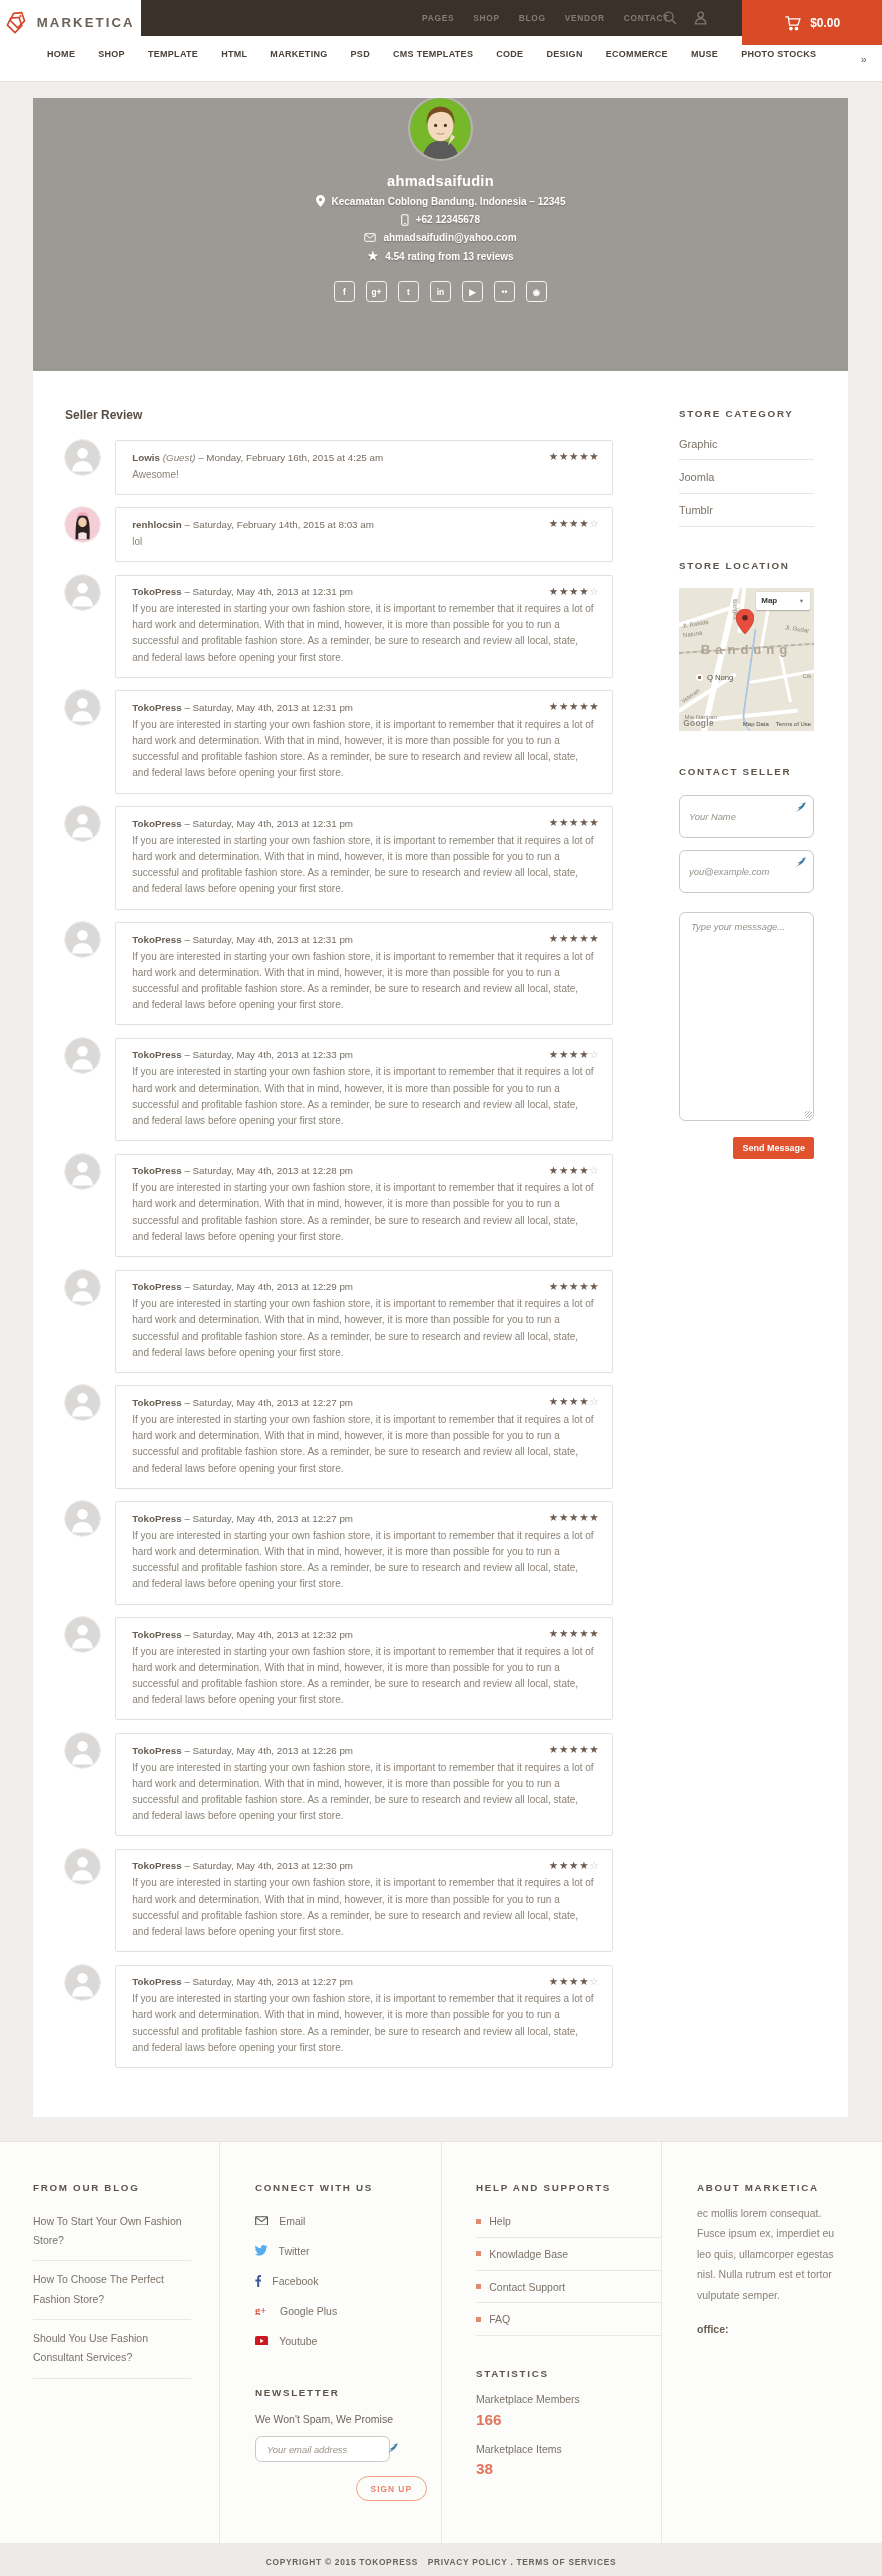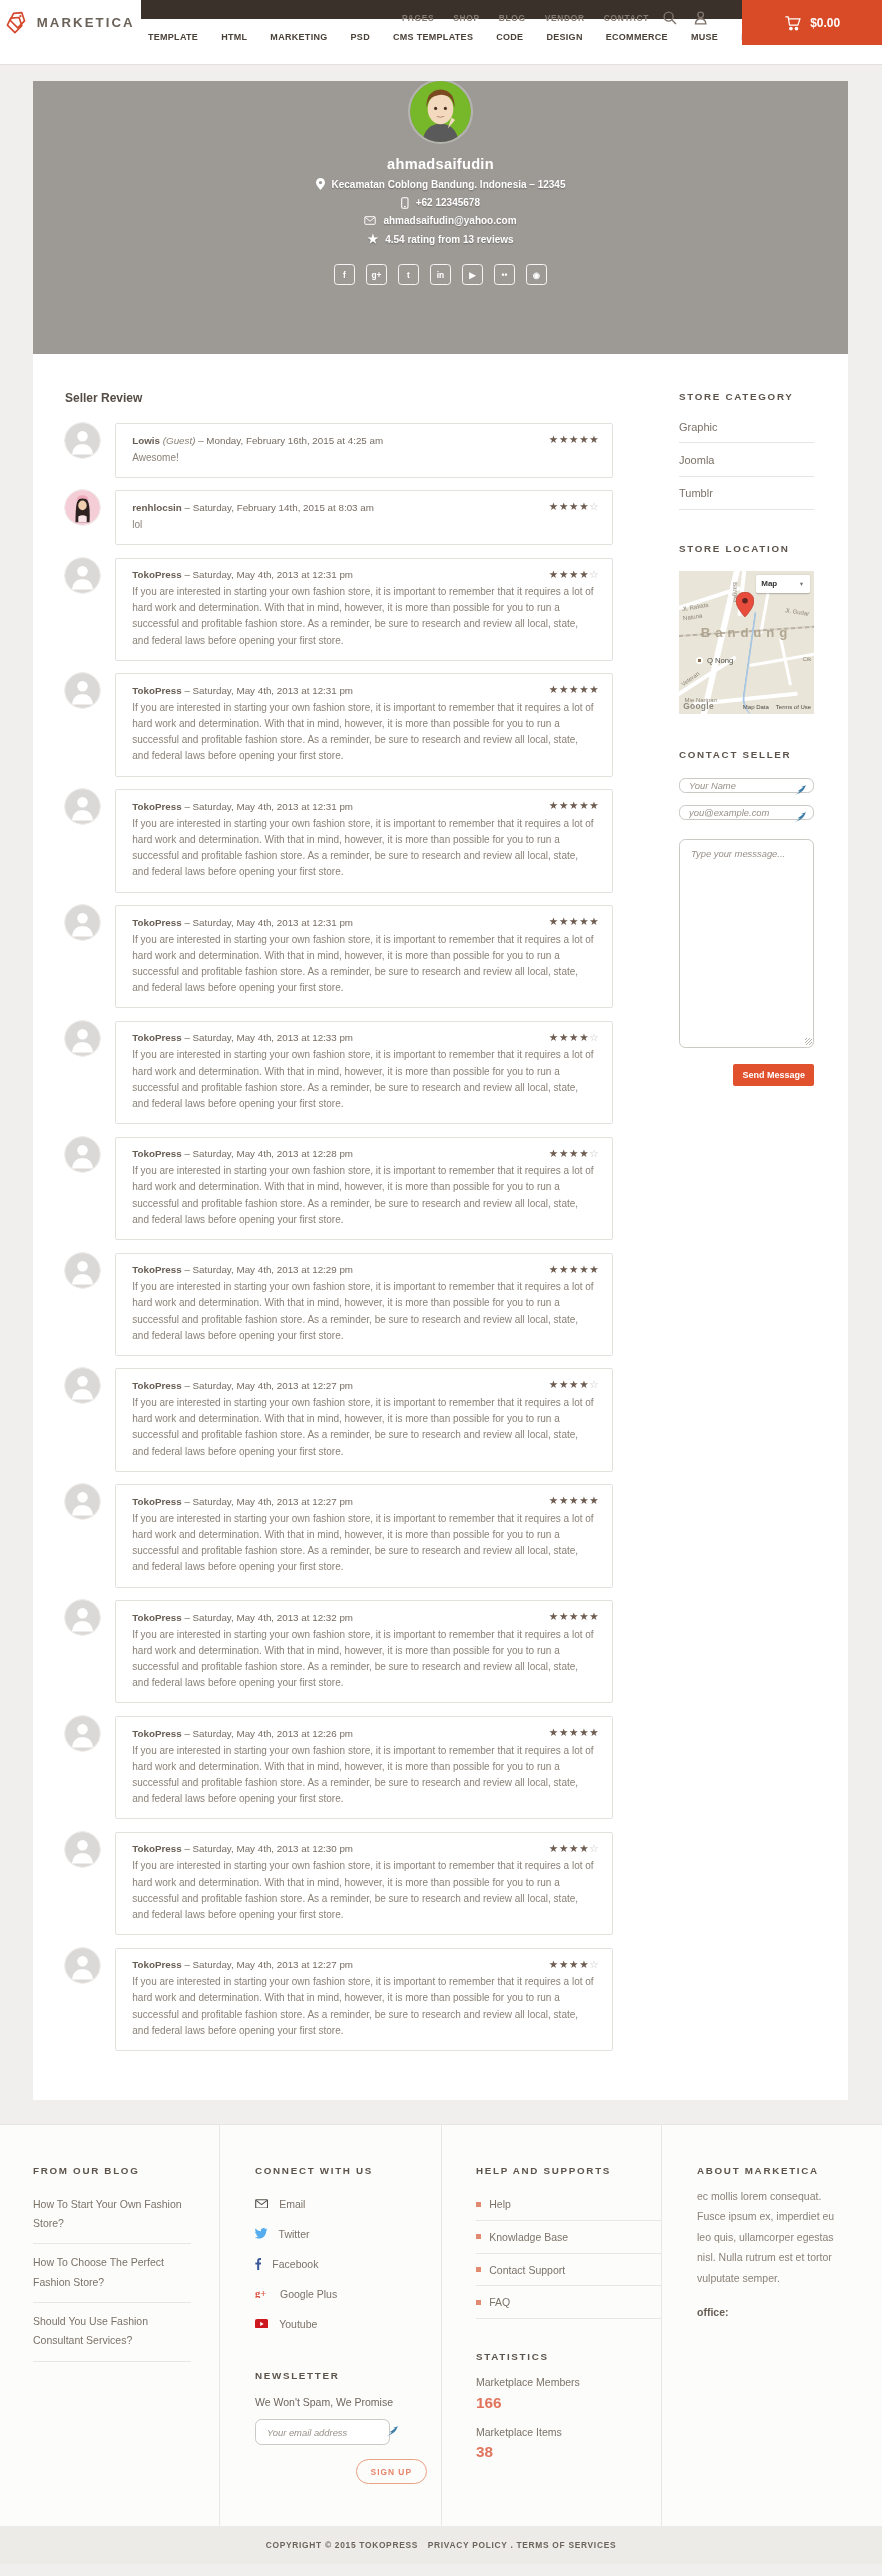--- a/index.html
+++ b/index.html
@@ -1,24 +1,24 @@
 <!DOCTYPE html>
 <html style="font-size:11px"><head>
 <meta charset="utf-8">
 <style>
   html,body{margin:0;padding:0;background:#f0efed;}
   body{width:882px;font-family:"Liberation Sans",sans-serif;color:#7b7268;-webkit-font-smoothing:antialiased;}
   a{text-decoration:none;color:inherit;}
   .wrap{width:815px;margin-left:33px;}
 
   
-  .topbar{position:relative;height:19px;background:#3a312b;z-index:5;}
+  .topbar{position:relative;height:36px;background:#3a312b;z-index:5;}
   .logo-box{position:absolute;left:0;top:0;width:141px;height:45px;background:#fff;display:flex;align-items:center;justify-content:center;gap:8.4px;}
   .logo-text{font-size:13.2px;font-weight:bold;letter-spacing:2.1px;color:#6a6158;}
-  .top-nav{position:absolute;left:402px;top:0;height:35px;display:flex;align-items:center;gap:19px;}
+  .top-nav{position:absolute;left:422px;top:0;height:35px;display:flex;align-items:center;gap:19px;}
   .top-nav a{font-size:8.4px;font-weight:bold;letter-spacing:0.7px;color:#877c72;}
   .top-icons{position:absolute;left:662px;top:0;height:35px;display:flex;align-items:center;gap:15.3px;}
   .cart-btn{position:absolute;right:0;top:0;width:140px;height:45px;background:#d94a27;display:flex;align-items:center;justify-content:center;gap:8.4px;color:#fff;font-size:12px;font-weight:bold;}
 
   
   .mainnav{position:relative;height:45px;background:#fff;border-bottom:0.7px solid #e4e1dd;}
   .mainnav-items{position:absolute;left:47px;top:0;height:35px;display:flex;align-items:center;gap:23px;}
   .mainnav-items a{font-size:9px;font-weight:bold;letter-spacing:0.3px;color:#4a4138;}
   .mainnav-more{position:absolute;right:15.3px;top:0;height:45px;display:flex;align-items:center;font-size:10.5px;color:#6b635a;}
 
@@ -73,21 +73,21 @@
   .map-place .dot{width:7px;height:7px;background:#fff;border-radius:50%;display:flex;align-items:center;justify-content:center;}
   .map-place .dot i{width:2.8px;height:2.8px;background:#8a6a4a;display:block;}
   .map-street{position:absolute;font-size:6px;color:#8d8678;}
   .map-ctl{position:absolute;right:4.2px;top:4.2px;width:43px;height:18px;background:#fff;border-radius:1.4px;box-shadow:0 0.7px 1.4px rgba(0,0,0,.25);display:flex;align-items:center;justify-content:space-between;padding:0 5.6px;font-size:8px;font-weight:bold;color:#333;cursor:pointer;}
   .map-ctl .car{color:#777;font-size:5.6px;}
   .map-google{position:absolute;left:4.2px;bottom:2.8px;font-size:8.4px;font-weight:bold;color:#8e897f;letter-spacing:0.3px;}
   .map-foot{position:absolute;right:2.8px;bottom:3.5px;font-size:6px;color:#4f4b45;display:flex;gap:7px;}
   .map-sub{position:absolute;left:5.6px;bottom:11px;font-size:6px;color:#8d8678;}
 
   .c-input{position:relative;margin-top:12px;}
-  .c-input input,.c-input textarea{box-sizing:border-box;width:135px;border:0.7px solid #ccc9c4;border-radius:6.3px;background:#fff;font-family:"Liberation Sans",sans-serif;font-size:9.4px;color:#6d655c;padding:0 22px 0 9px;height:15px;outline:none;}
+  .c-input input,.c-input textarea{box-sizing:border-box;width:135px;border:0.7px solid #ccc9c4;border-radius:6.3px;background:#fff;font-family:"Liberation Sans",sans-serif;font-size:9.4px;color:#6d655c;padding:0 22px 0 9px;height:43px;outline:none;}
   .c-input textarea{height:209px;padding:8.4px 11px;resize:none;}
   .c-input input::placeholder,.c-input textarea::placeholder{font-style:italic;color:#979088;}
   .c-ico{position:absolute;right:7px;top:7px;}
   .c-input.first{margin-top:18px;}
   .ta-grip{position:absolute;right:2.1px;bottom:4.9px;width:7px;height:7px;background:repeating-linear-gradient(135deg,transparent 0 1.4px,#b5b1ab 1.4px 2.1px);}
   .send-btn{display:block;margin:14px 0 0 auto;background:#e2512e;color:#fff;border:none;border-radius:2.1px;font-family:"Liberation Sans",sans-serif;font-size:9px;font-weight:bold;padding:6.3px 9px;cursor:pointer;}
 
   
   .footer{margin-top:24px;background:#fcfcfb;border-top:0.7px solid #e7e4e1;}
   .foot-grid{display:flex;width:815px;margin-left:33px;}

